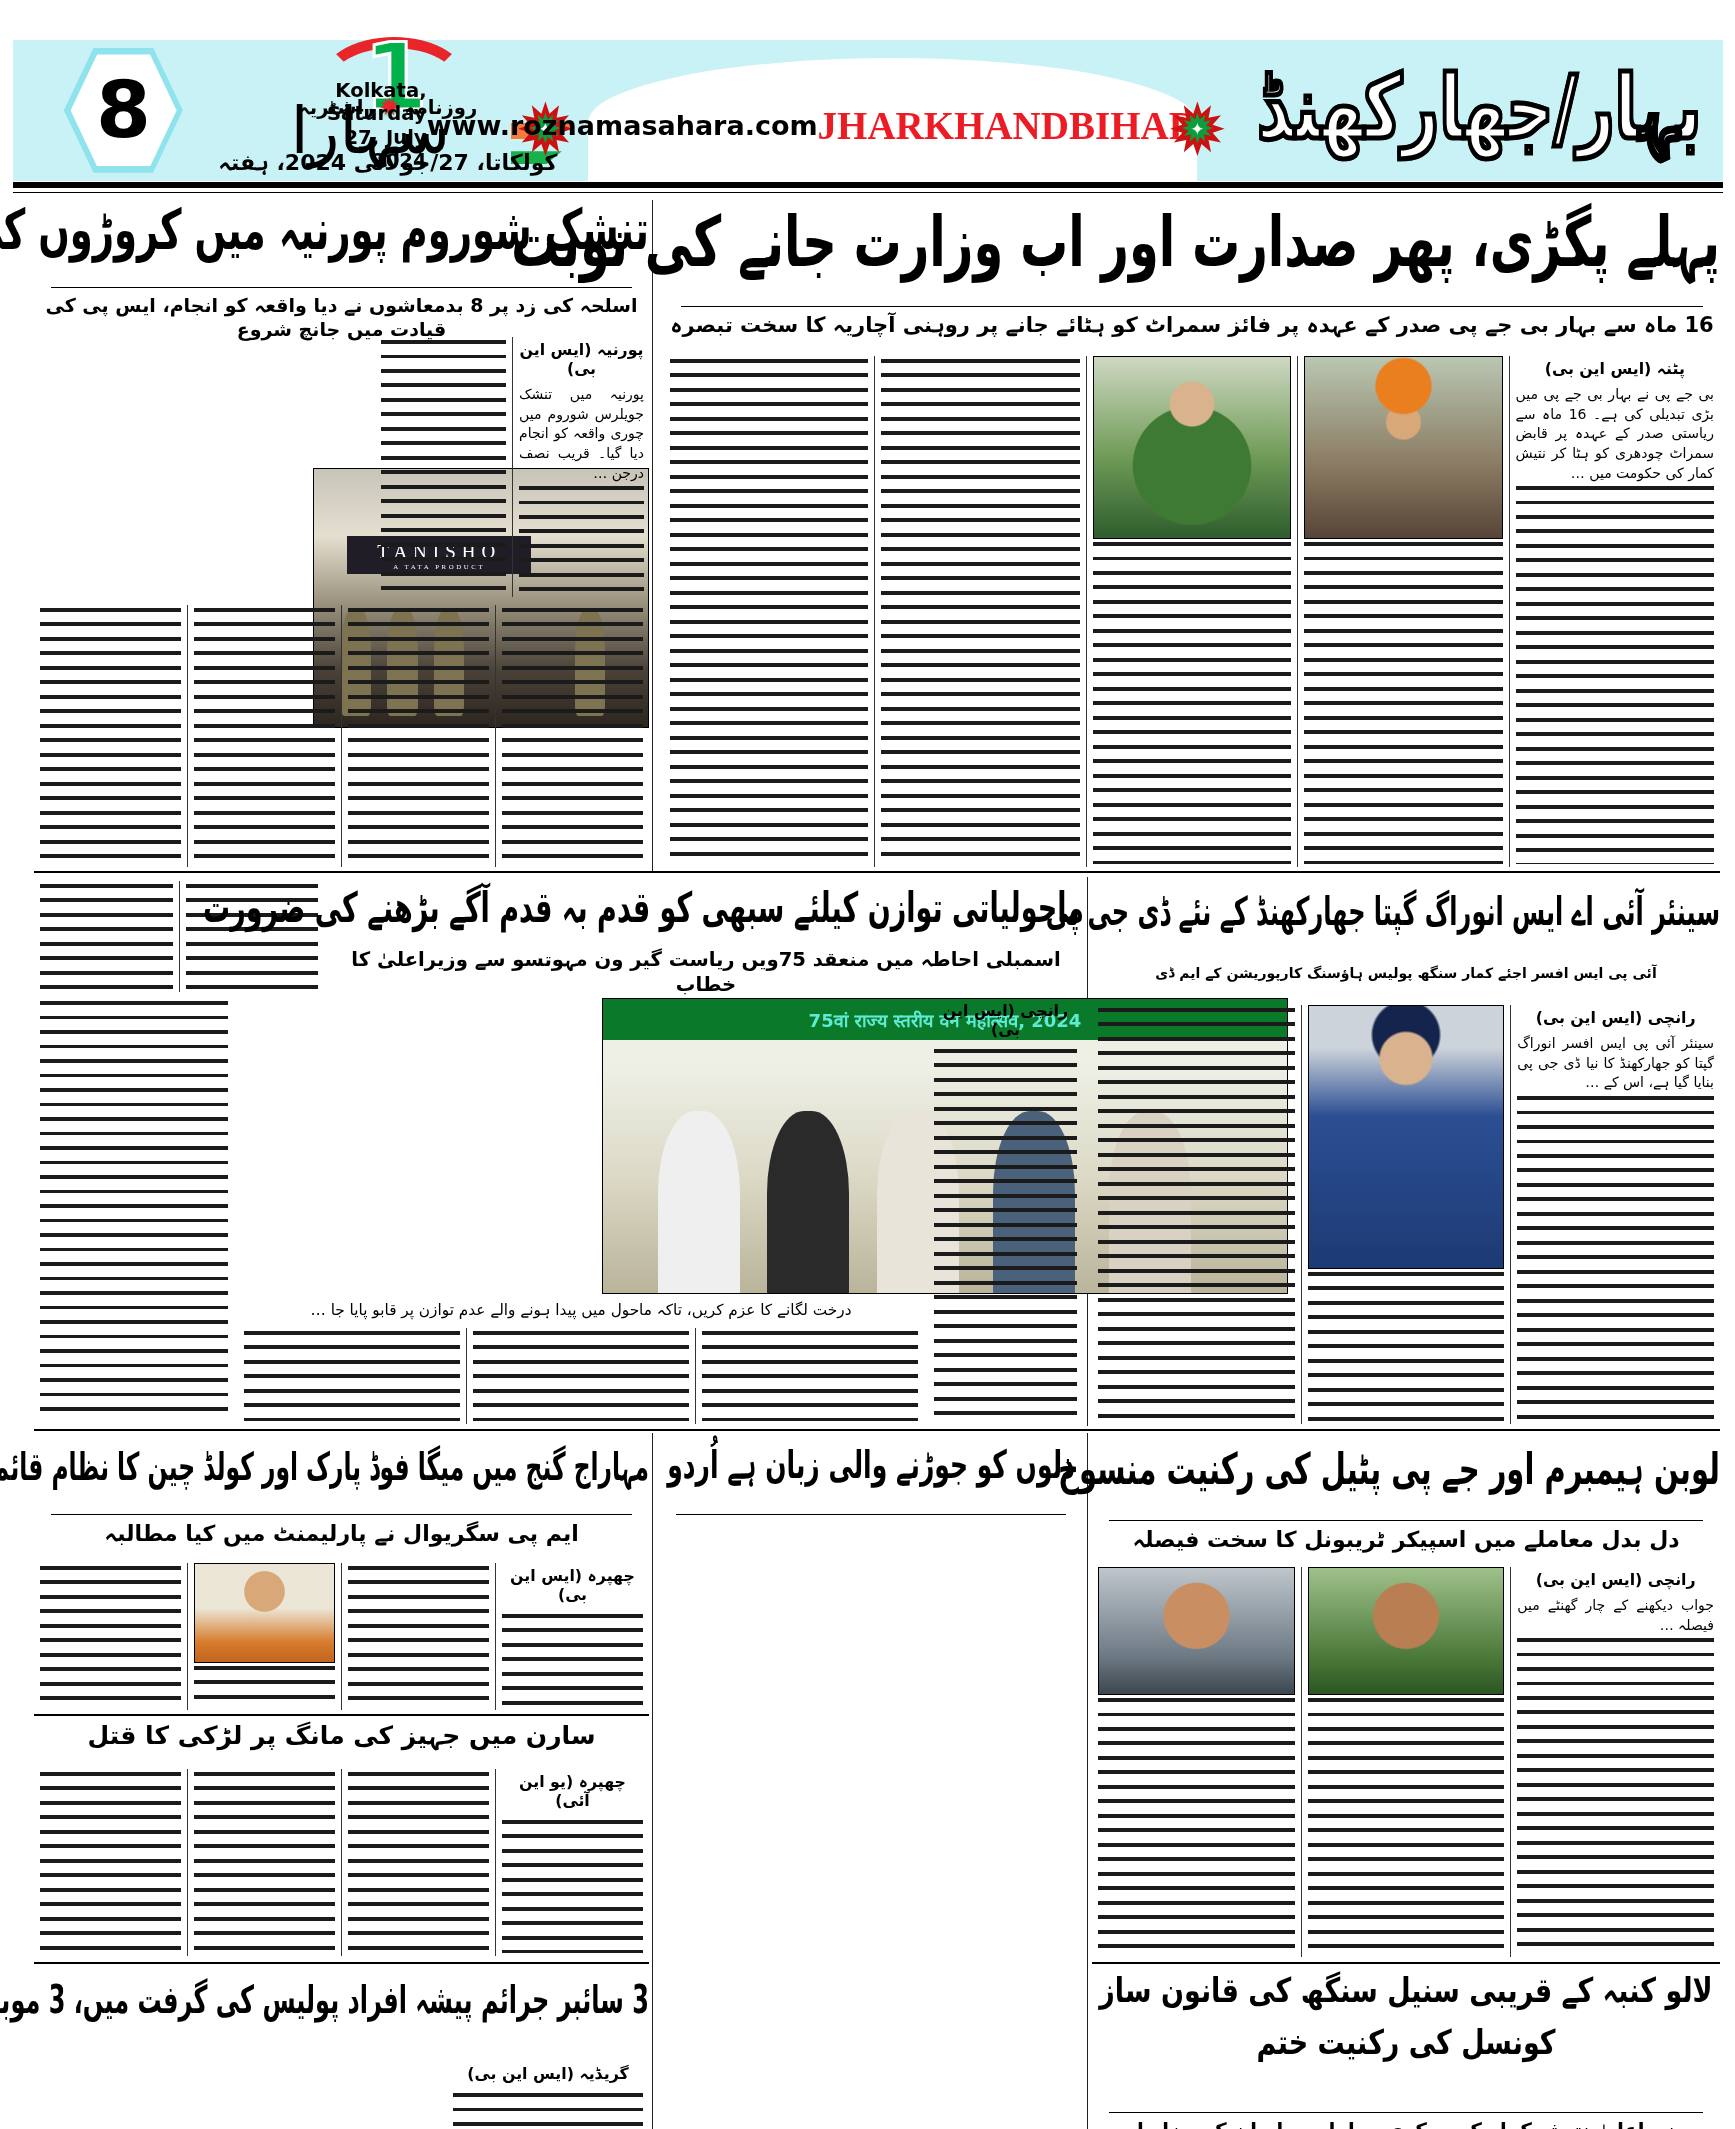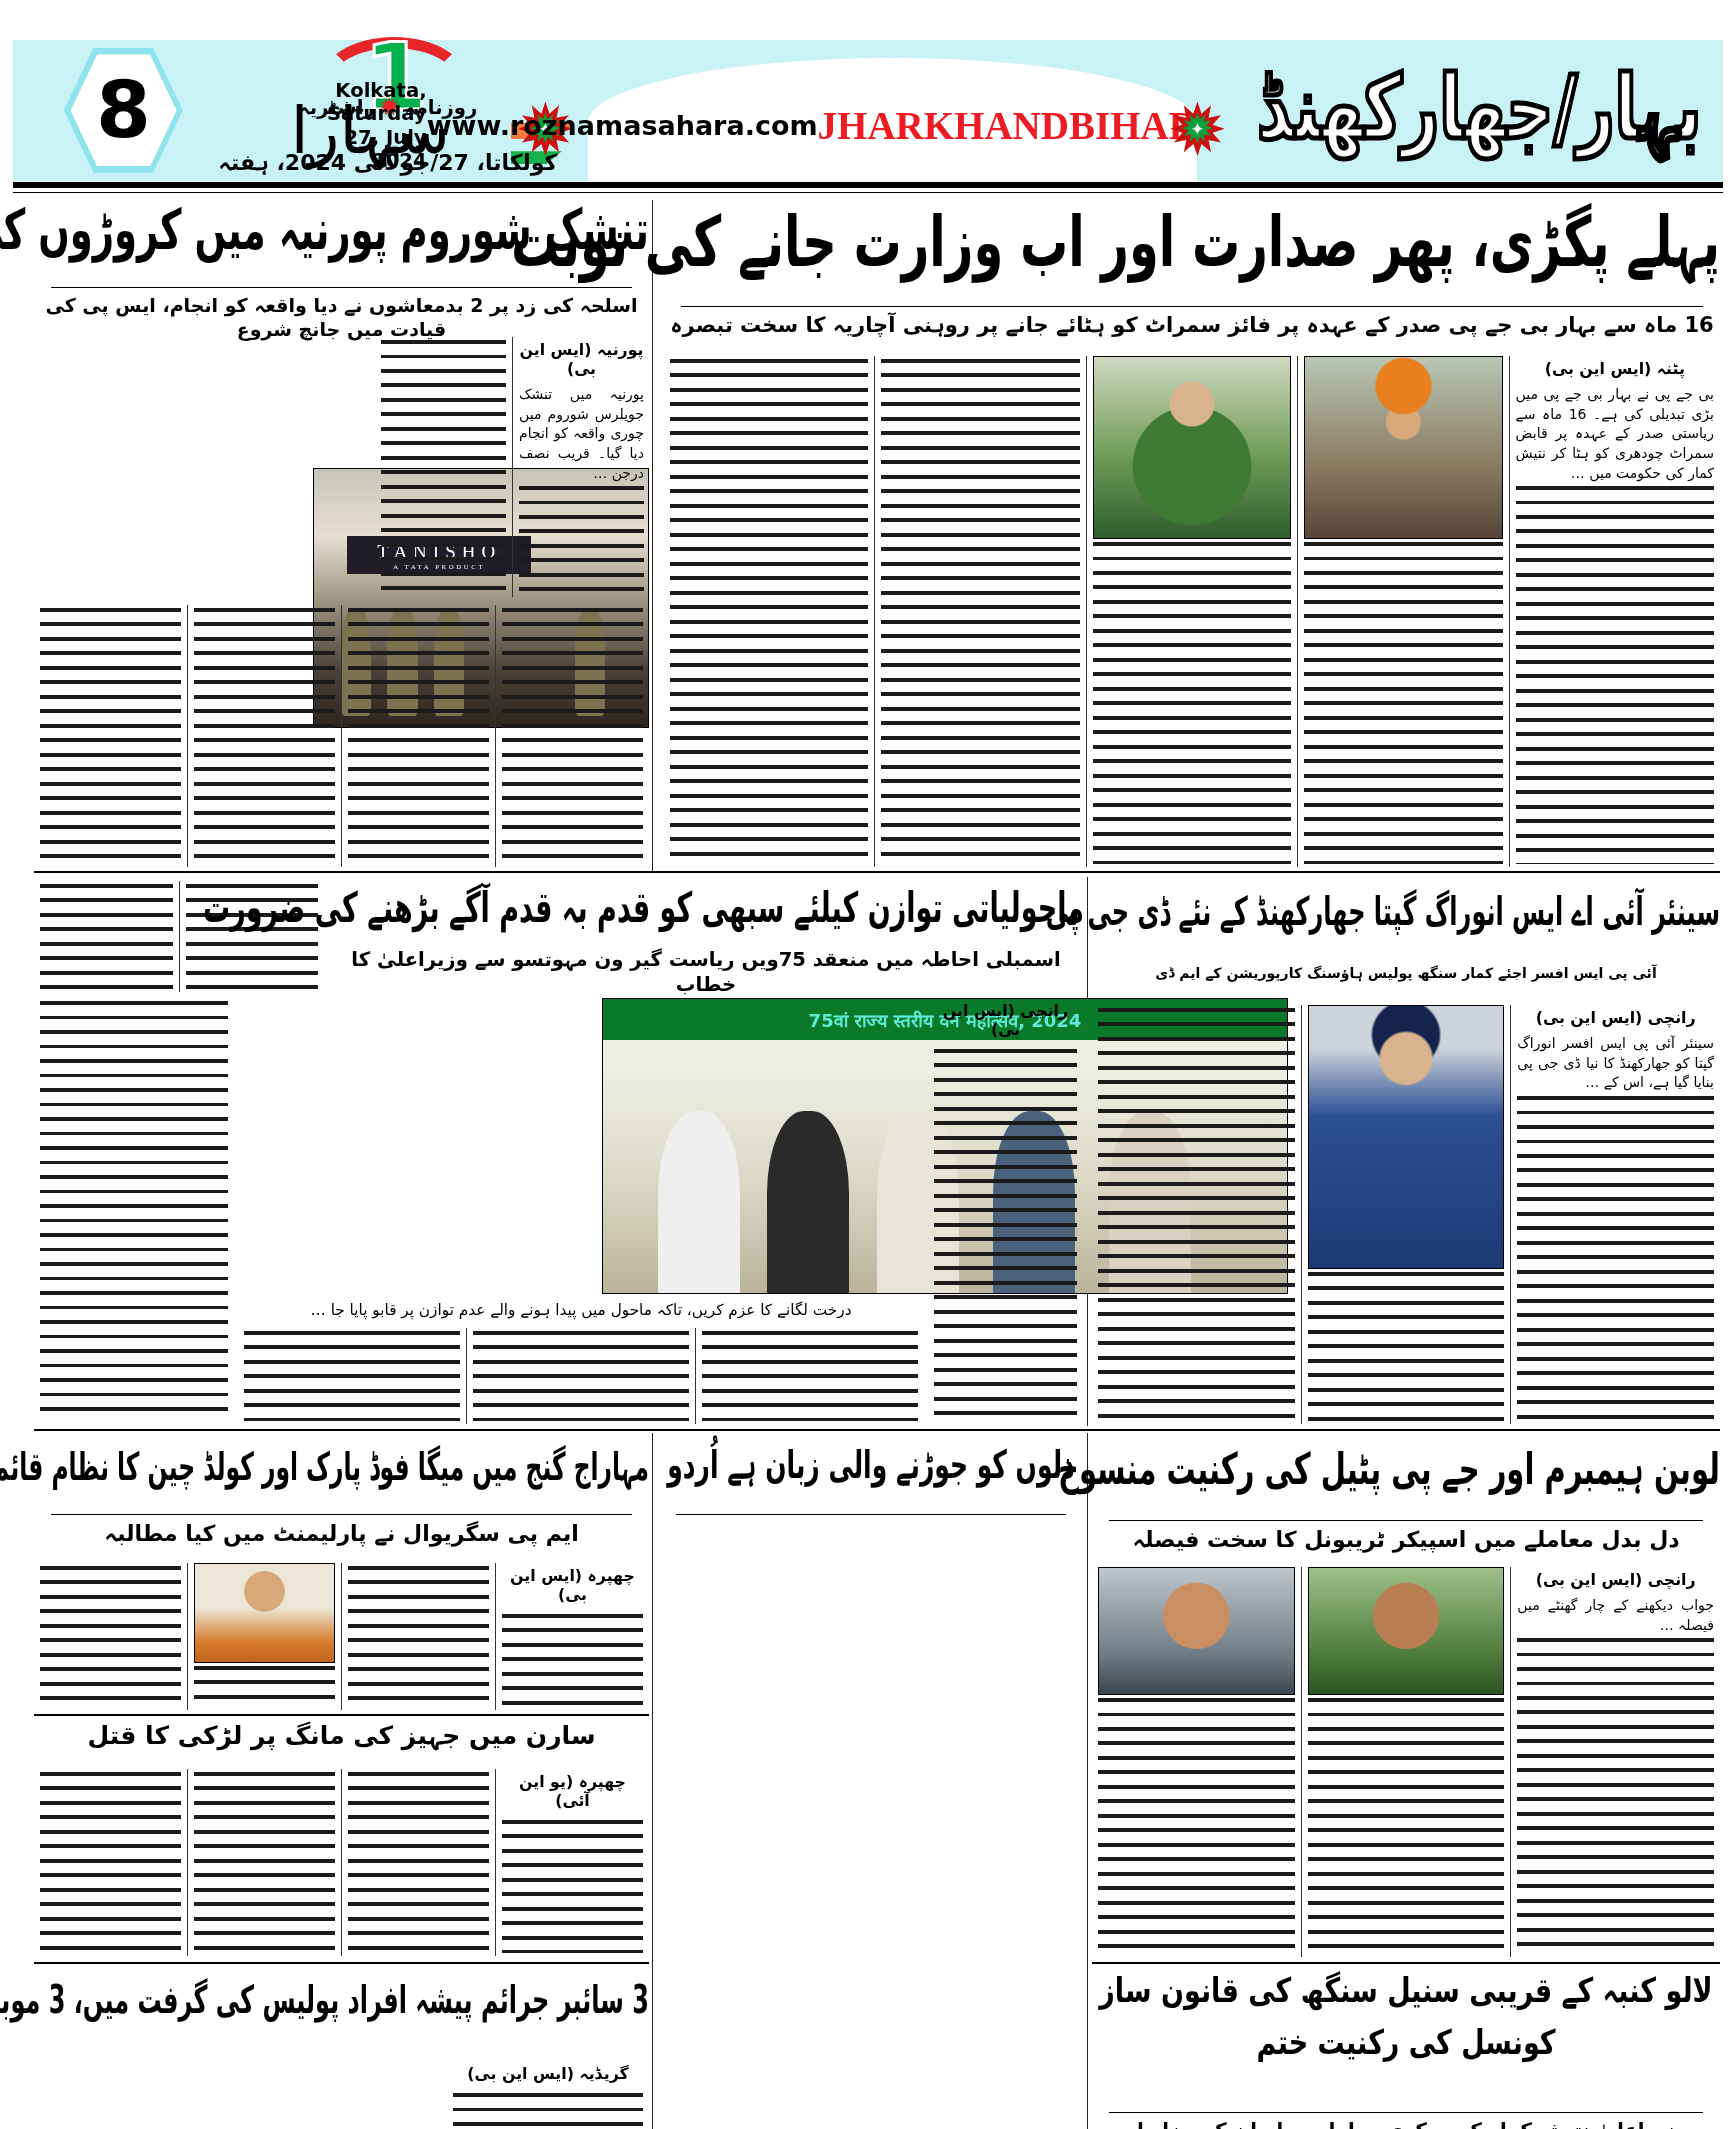--- a/index.html
+++ b/index.html
@@ -152,21 +152,21 @@
   <div class="vline" style="left:1087px;top:1433px;height:1214px;"></div>
   <div class="hline" style="left:34px;top:1714px;width:615px;"></div>
   <div class="hline" style="left:34px;top:1962px;width:615px;"></div>
   <div class="hline" style="left:1092px;top:1962px;width:628px;"></div>
 
   <div class="abs" style="left:34px;top:196px;width:615px;height:673px;">
     <div class="hl" style="font-size:37px;height:87px;">
       <span style="transform:scaleY(1.5) translateY(8.5px);">تنشک شوروم پورنیہ میں کروڑوں کی لوٹ</span>
     </div>
     <div class="hrule"></div>
-    <div class="sub" style="font-size:19px;height:34px;">اسلحہ کی زد پر 2 بدمعاشوں نے دیا واقعہ کو انجام، ایس پی کی قیادت میں جانچ شروع</div>
+    <div class="sub" style="font-size:19px;height:34px;">اسلحہ کی زد پر 8 بدمعاشوں نے دیا واقعہ کو انجام، ایس پی کی قیادت میں جانچ شروع</div>
     <div class="abs ph ph-tanishq" style="left:0;top:141px;width:336px;height:260px;">
       <div class="sign">
         <span>TANISHQ</span>
         <small>A TATA PRODUCT</small>
       </div>
       <div class="cop" style="left:8%;"></div>
         <div class="cop" style="left:22%;"></div>
       <div class="cop" style="left:36%;"></div>
         <div class="cop" style="left:78%;"></div>
     </div>

